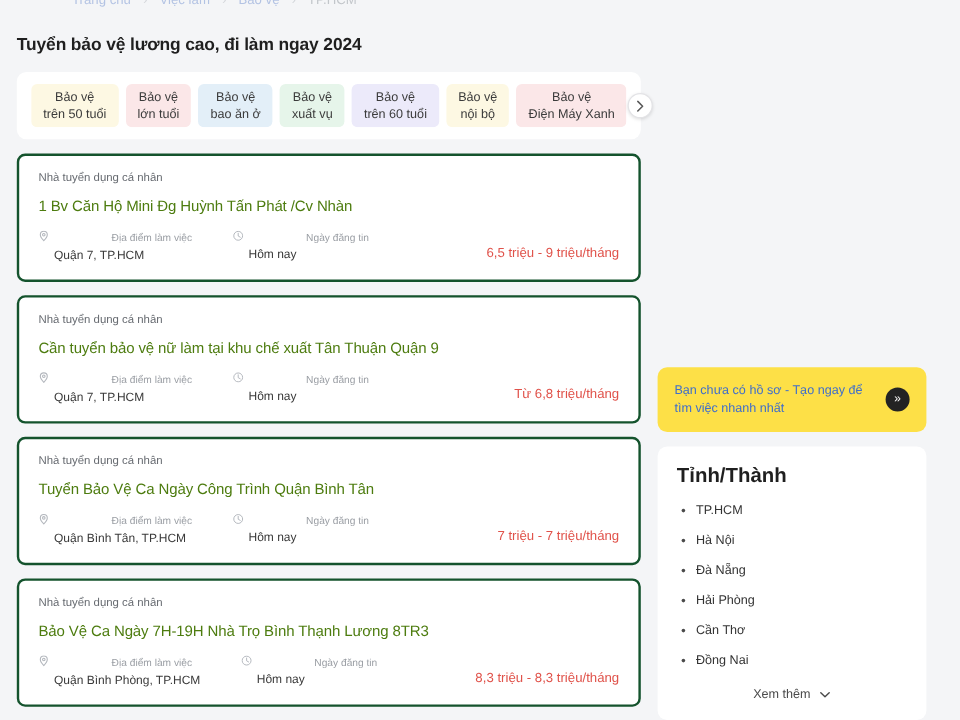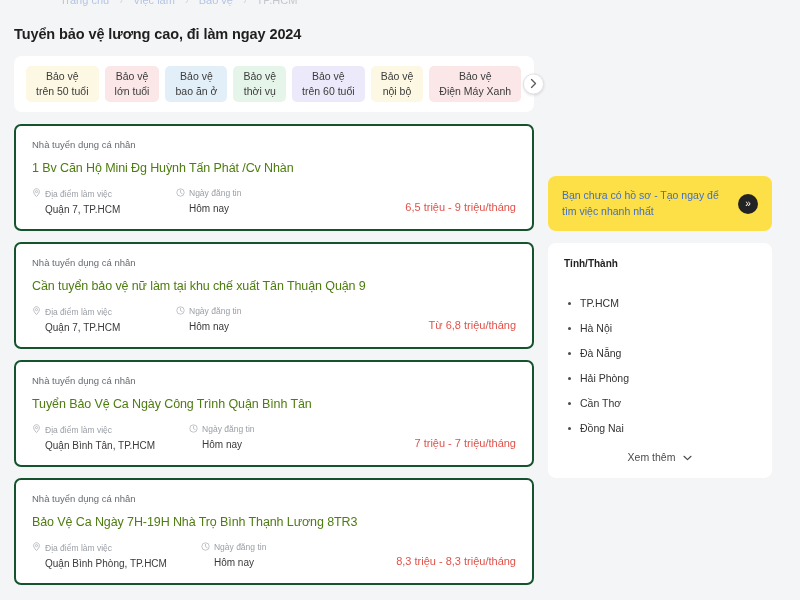--- a/index.html
+++ b/index.html
@@ -24,21 +24,21 @@
     font-size: 11px; color: #9aa0a6; white-space: nowrap;
     opacity: .55;
   }
   .breadcrumb-inner .bc-link { color: #7f9bd4; }
   .breadcrumb-inner .bc-sep { margin: 0 7px; color: #b9bec4; }
 
   
   .layout {
     position: absolute; top: 9px; left: 0;
     width: 800px; height: 591px;
-    display: flex; align-items: center;
+    display: flex; align-items: flex-end;
   }
   .col-main { width: 548px; padding: 0 14px 0 14px; }
   .col-side { width: 252px; padding: 0 28px 0 0; }
 
   
   .page-title {
     font-size: 14.5px; font-weight: bold; color: #1f1f1f;
     margin: 12px 0 0 0; letter-spacing: -.1px;
   }
 
@@ -94,21 +94,21 @@
   }
   .job-title {
     font-size: 12.5px; font-weight: normal; color: #4d7c0f;
     margin-bottom: 13px; letter-spacing: -.1px;
   }
   .job-meta { display: flex; align-items: flex-start; }
   .meta-block { margin-right: 34px; }
   .meta-block.loc { min-width: 110px; }
   .meta-head {
     display: flex; align-items: center;
-    font-size: 8.5px; color: #9a9ea4; margin-bottom: 4px;
+    font-size: 8.5px; color: #9a9ea4; margin-bottom: 4px; gap: 48px;
   }
   .meta-head svg { margin-right: 4px; flex: 0 0 auto; }
   .meta-value {
     font-size: 10px; color: #3a3a3a; padding-left: 13px;
   }
   .job-salary {
     position: absolute; right: 16px; bottom: 16px;
     font-size: 11px; color: #e0524a; white-space: nowrap;
   }
 
@@ -129,22 +129,22 @@
     background: #232323; color: #fff;
     display: flex; align-items: center; justify-content: center;
     font-size: 10px; flex: 0 0 auto; cursor: pointer;
   }
 
   .side-card {
     background: #fff; border-radius: 8px;
     margin-top: 12px; padding: 15px 16px 13px 16px;
   }
   .side-card-title {
-    font-size: 10px; font-weight: bold; color: #1f1f1f;
-    margin-bottom: 28px;
+    font-size: 17px; font-weight: bold; color: #1f1f1f;
+    margin-bottom: 12px;
   }
   .side-list { list-style: none; margin: 0; padding: 0; }
   .side-list li {
     font-size: 10.5px; color: #333; padding: 0 0 0 16px;
     margin-bottom: 13px; position: relative; cursor: pointer;
   }
   .side-list li::before {
     content: ""; position: absolute; left: 4px; top: 5px;
     width: 3px; height: 3px; border-radius: 50%; background: #4a4a4a;
   }
@@ -186,21 +186,21 @@
             <div class="chip" style="background: rgb(251, 231, 232);">
               <span>Bảo vệ</span>
               <span>lớn tuổi</span>
             </div>
             <div class="chip" style="background: rgb(227, 239, 248);">
               <span>Bảo vệ</span>
               <span>bao ăn ở</span>
             </div>
             <div class="chip" style="background: rgb(230, 245, 234);">
               <span>Bảo vệ</span>
-              <span>thời vụ</span>
+              <span>xuất vụ</span>
             </div>
             <div class="chip" style="background: rgb(236, 234, 250);">
               <span>Bảo vệ</span>
               <span>trên 60 tuổi</span>
             </div>
             <div class="chip" style="background: rgb(253, 248, 227);">
               <span>Bảo vệ</span>
               <span>nội bộ</span>
             </div>
             <div class="chip" style="background: rgb(251, 231, 232);">

